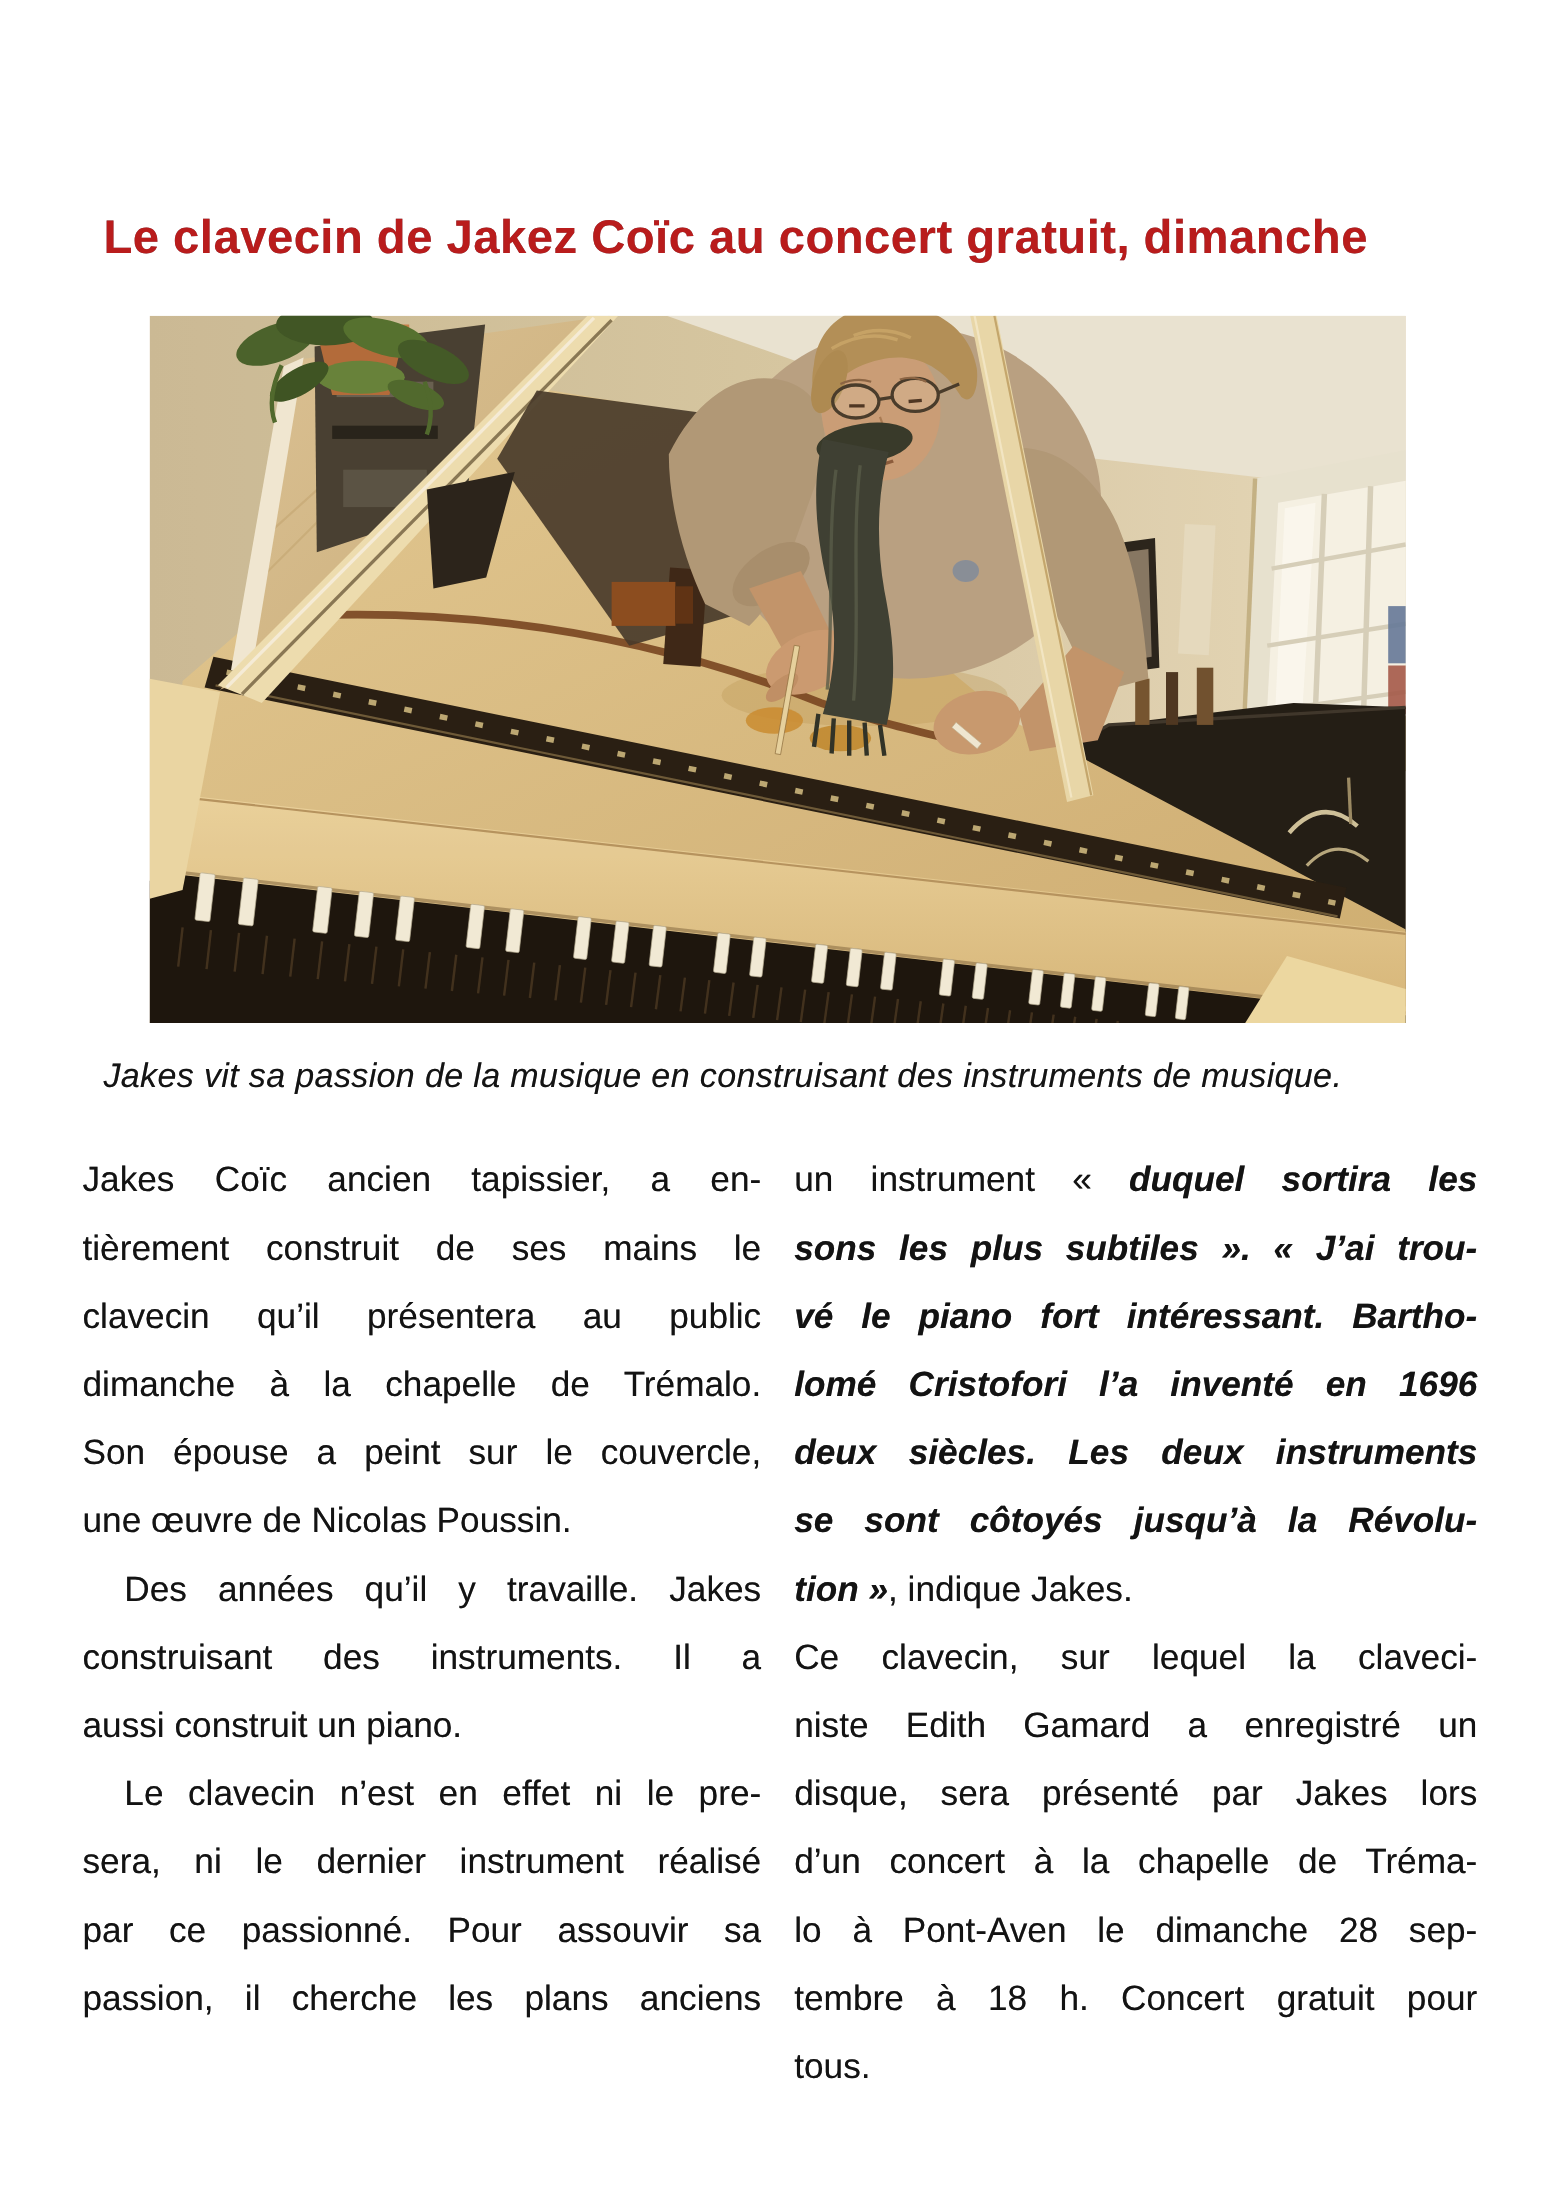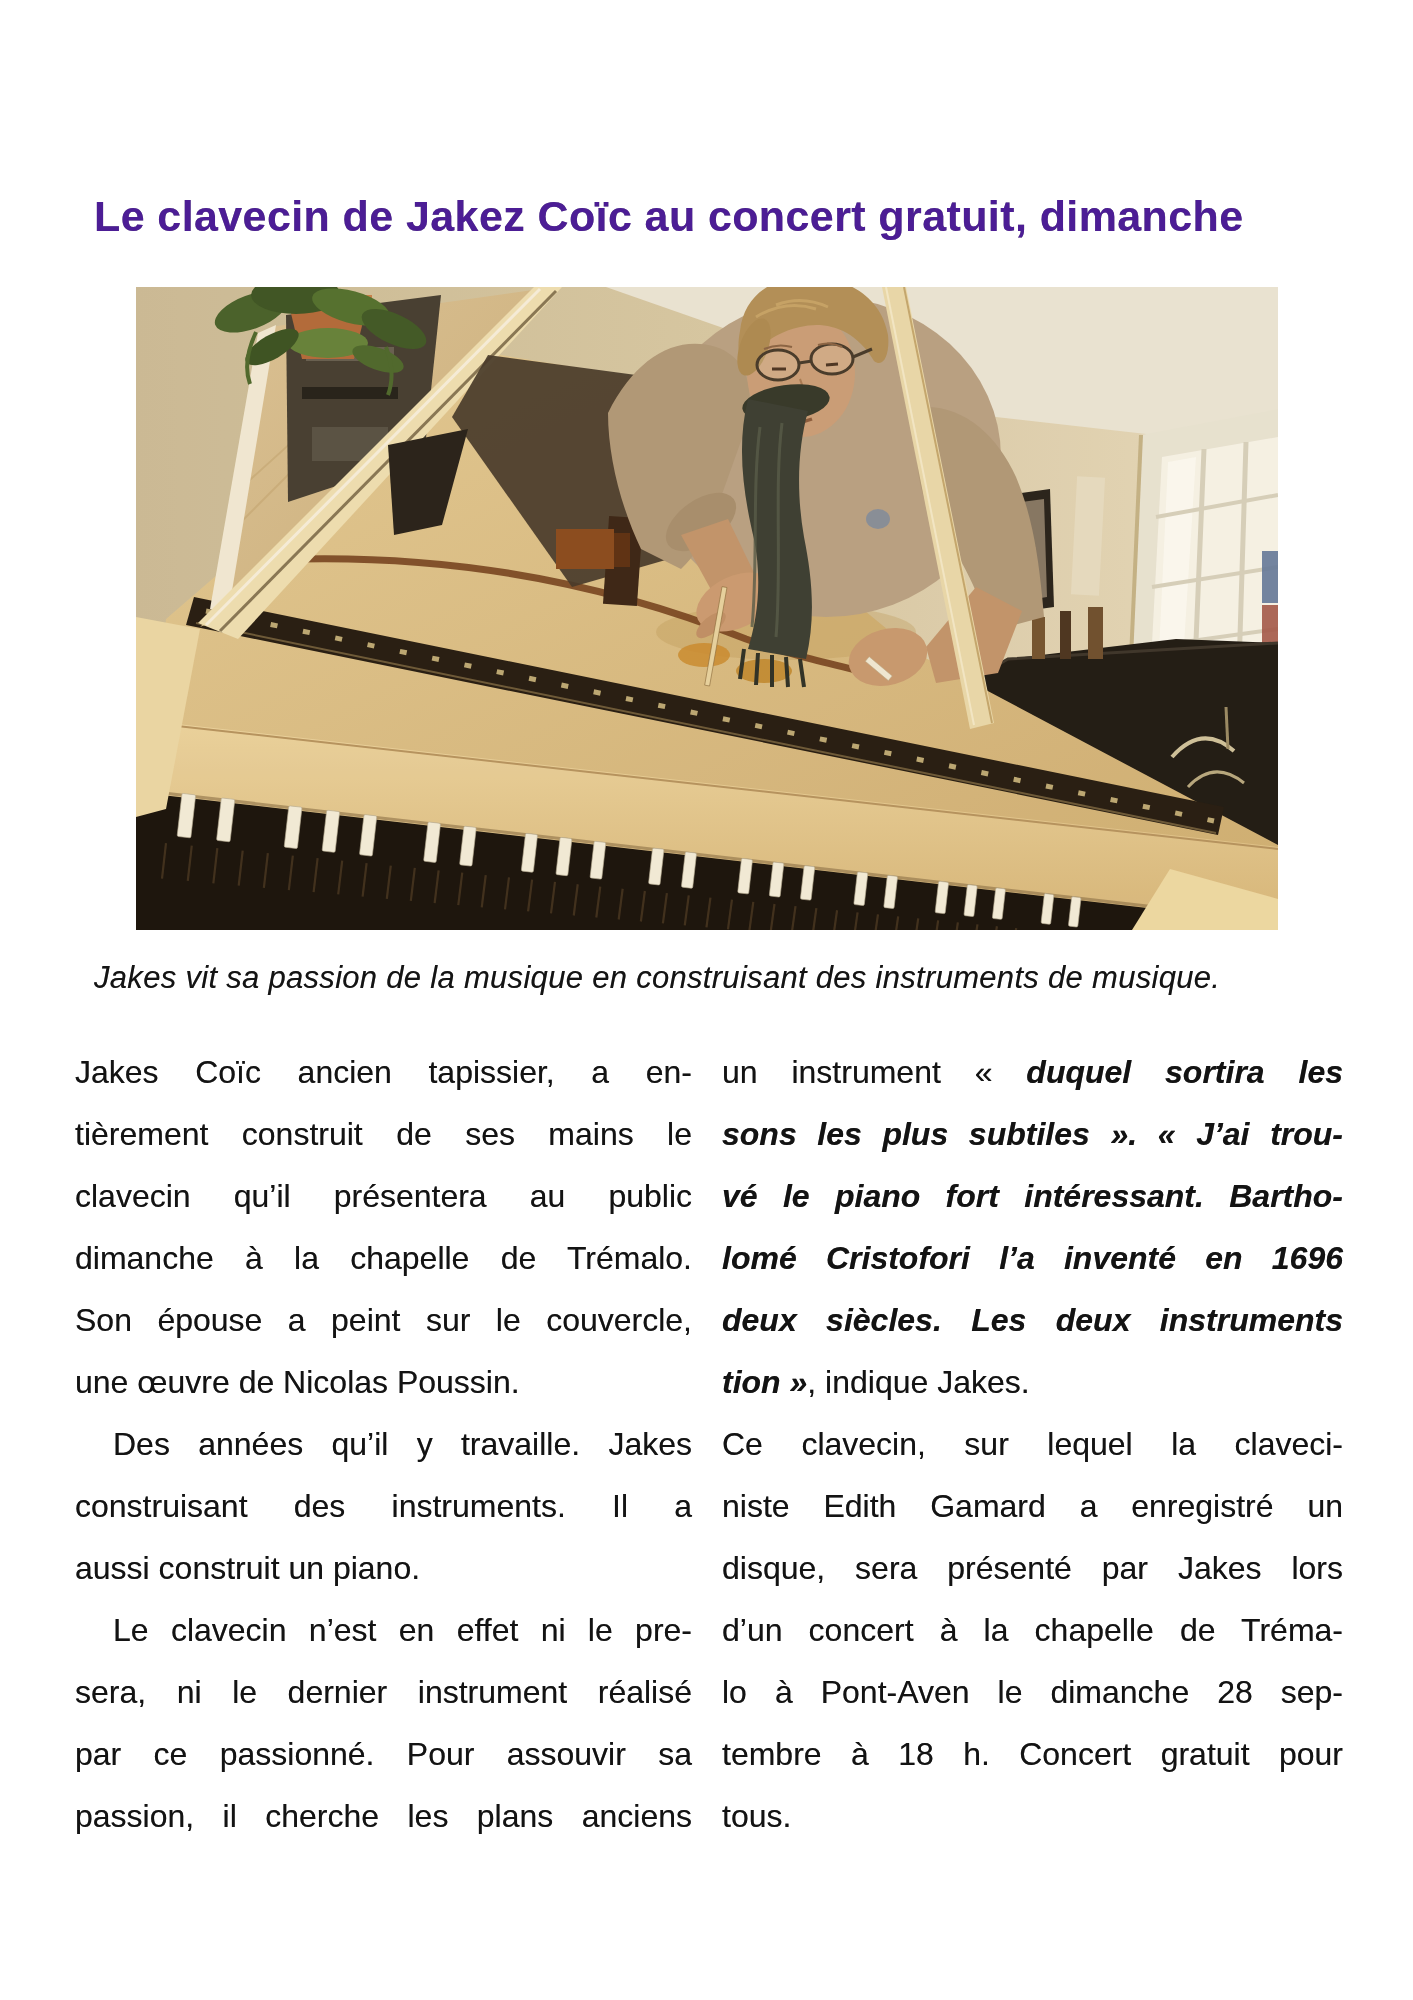--- a/index.html
+++ b/index.html
@@ -1,19 +1,19 @@
 <!DOCTYPE html>
 <html><head>
 <meta charset="utf-8">
 <style>
   html,body{margin:0;padding:0;}
   body{position:relative;width:1413px;height:2000px;background:#ffffff;overflow:hidden;
        font-family:"Liberation Sans",sans-serif;color:#131313;}
   .headline{position:absolute;left:94px;top:192px;margin:0;font-size:43px;font-weight:700;
-            letter-spacing:.4px;color:#4c1d95;white-space:nowrap;
+            letter-spacing:.4px;color:#b91c1c;white-space:nowrap;
             text-shadow:0 0 .6px rgba(20,20,45,.55);}
   .photo{position:absolute;left:136px;top:287px;width:1142px;height:643px;margin:0;}
   .photo svg{display:block;width:100%;height:100%;}
   .caption{position:absolute;left:78px;top:944px;width:1280px;margin:16px;font-style:italic;
            font-size:31px;letter-spacing:.3px;color:#141414;text-shadow:0 0 .5px rgba(0,0,0,.45);}
   .col{position:absolute;top:1034px;font-size:32px;line-height:48px;color:#131313;
        text-shadow:0 0 .6px rgba(0,0,0,.5);}
   .col-left{left:75px;width:617px;}
   .col-right{left:722px;width:621px;}
   .line{text-align:justify;text-align-last:justify;margin-top:14px;}
@@ -283,20 +283,21 @@
       <div class="line"><span>sera, ni le dernier instrument réalisé</span></div>
       <div class="line"><span>par ce passionné. Pour assouvir sa</span></div>
       <div class="line"><span>passion, il cherche les plans anciens</span></div>
     </div>
   <div class="col col-right">
       <div class="line"><span>un instrument « </span><span class="b">duquel sortira les</span></div>
       <div class="line"><span class="b">sons les plus subtiles ». « J’ai trou-</span></div>
       <div class="line"><span class="b">vé le piano fort intéressant. Bartho-</span></div>
       <div class="line"><span class="b">lomé Cristofori l’a inventé en 1696</span></div>
       <div class="line"><span class="b">deux siècles. Les deux instruments</span></div>
+      <div class="line"><span class="b">se sont côtoyés jusqu’à la Révolu-</span></div>
       <div class="line end"><span class="b">tion »</span><span>, indique Jakes.</span></div>
       <div class="line"><span>Ce clavecin, sur lequel la claveci-</span></div>
       <div class="line"><span>niste Edith Gamard a enregistré un</span></div>
       <div class="line"><span>disque, sera présenté par Jakes lors</span></div>
       <div class="line"><span>d’un concert à la chapelle de Tréma-</span></div>
       <div class="line"><span>lo à Pont-Aven le dimanche 28 sep-</span></div>
       <div class="line"><span>tembre à 18 h. Concert gratuit pour</span></div>
       <div class="line end"><span>tous.</span></div>
     </div>
 

